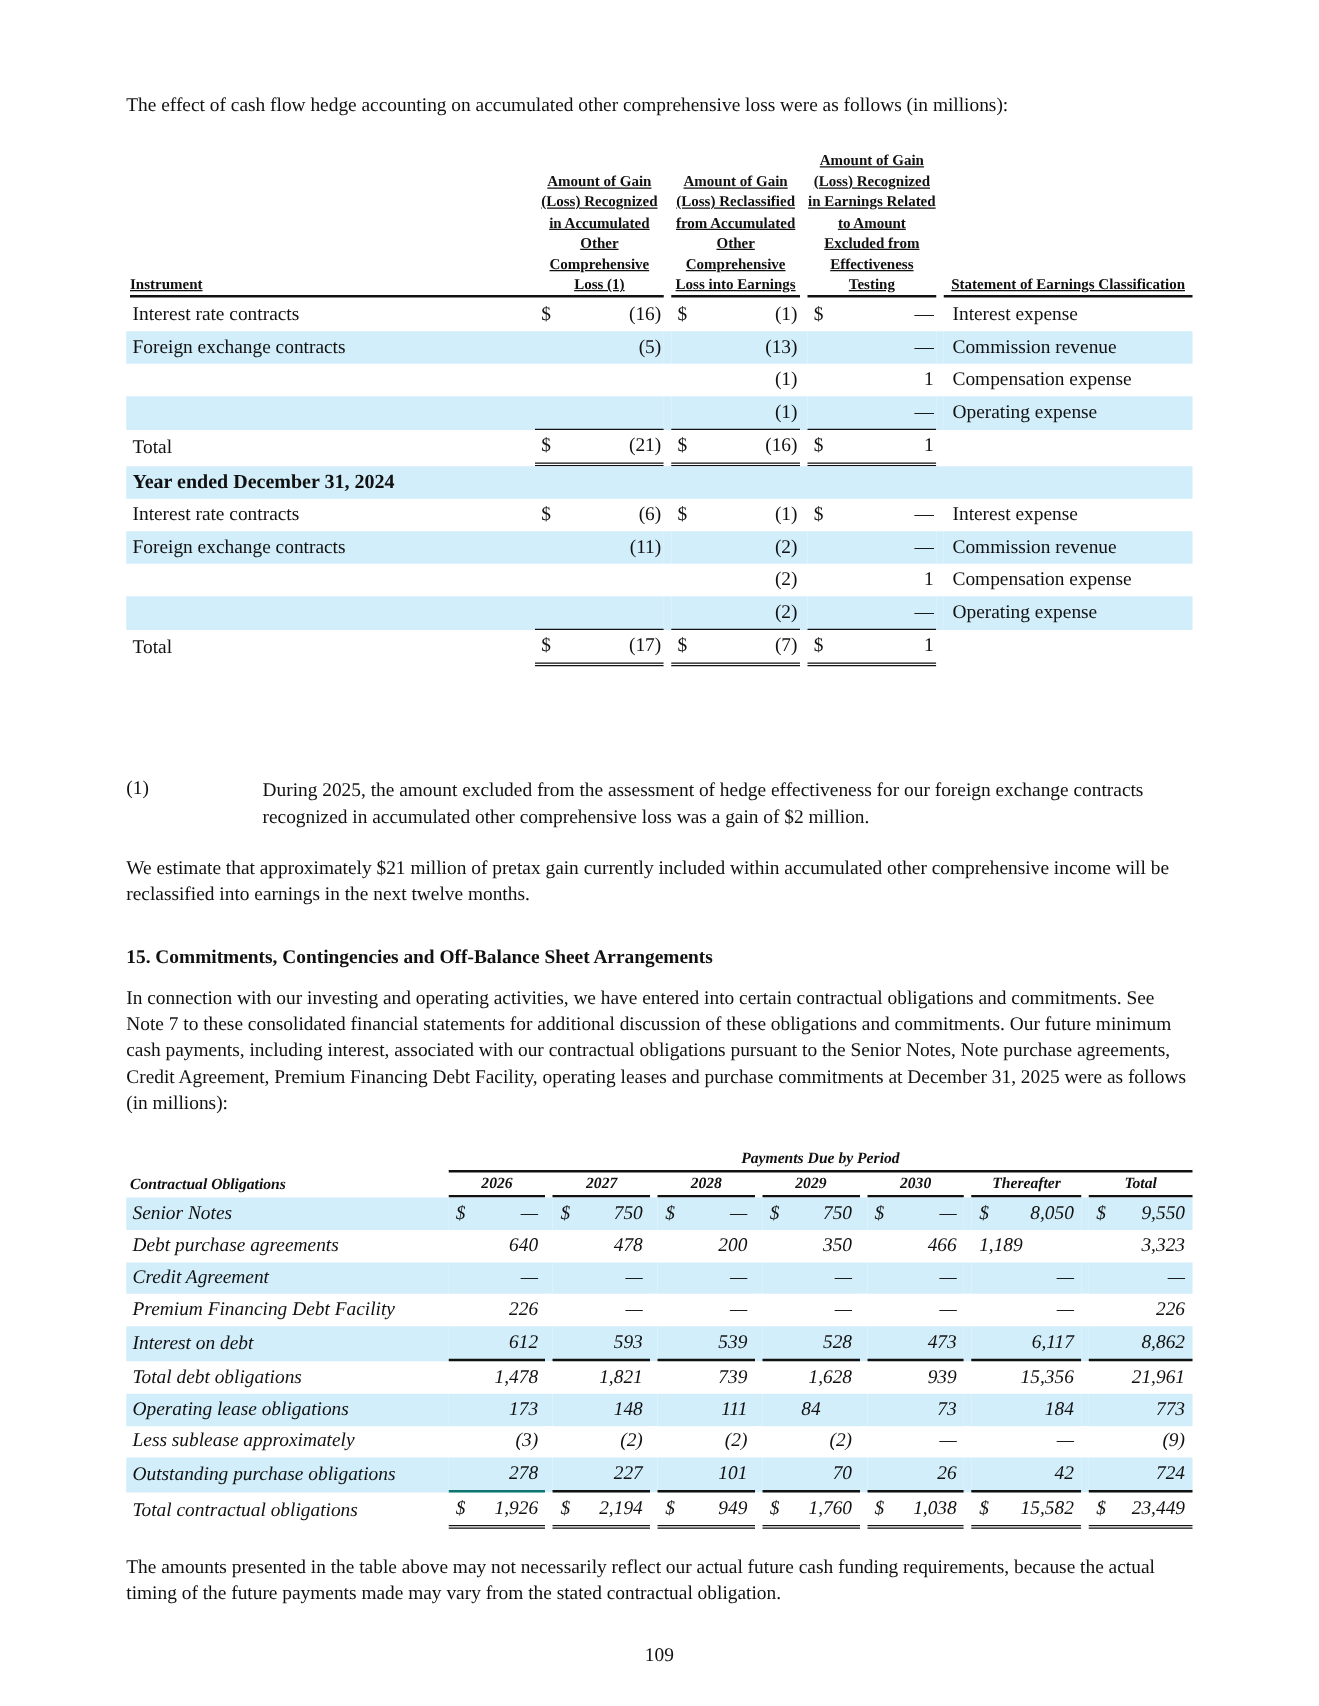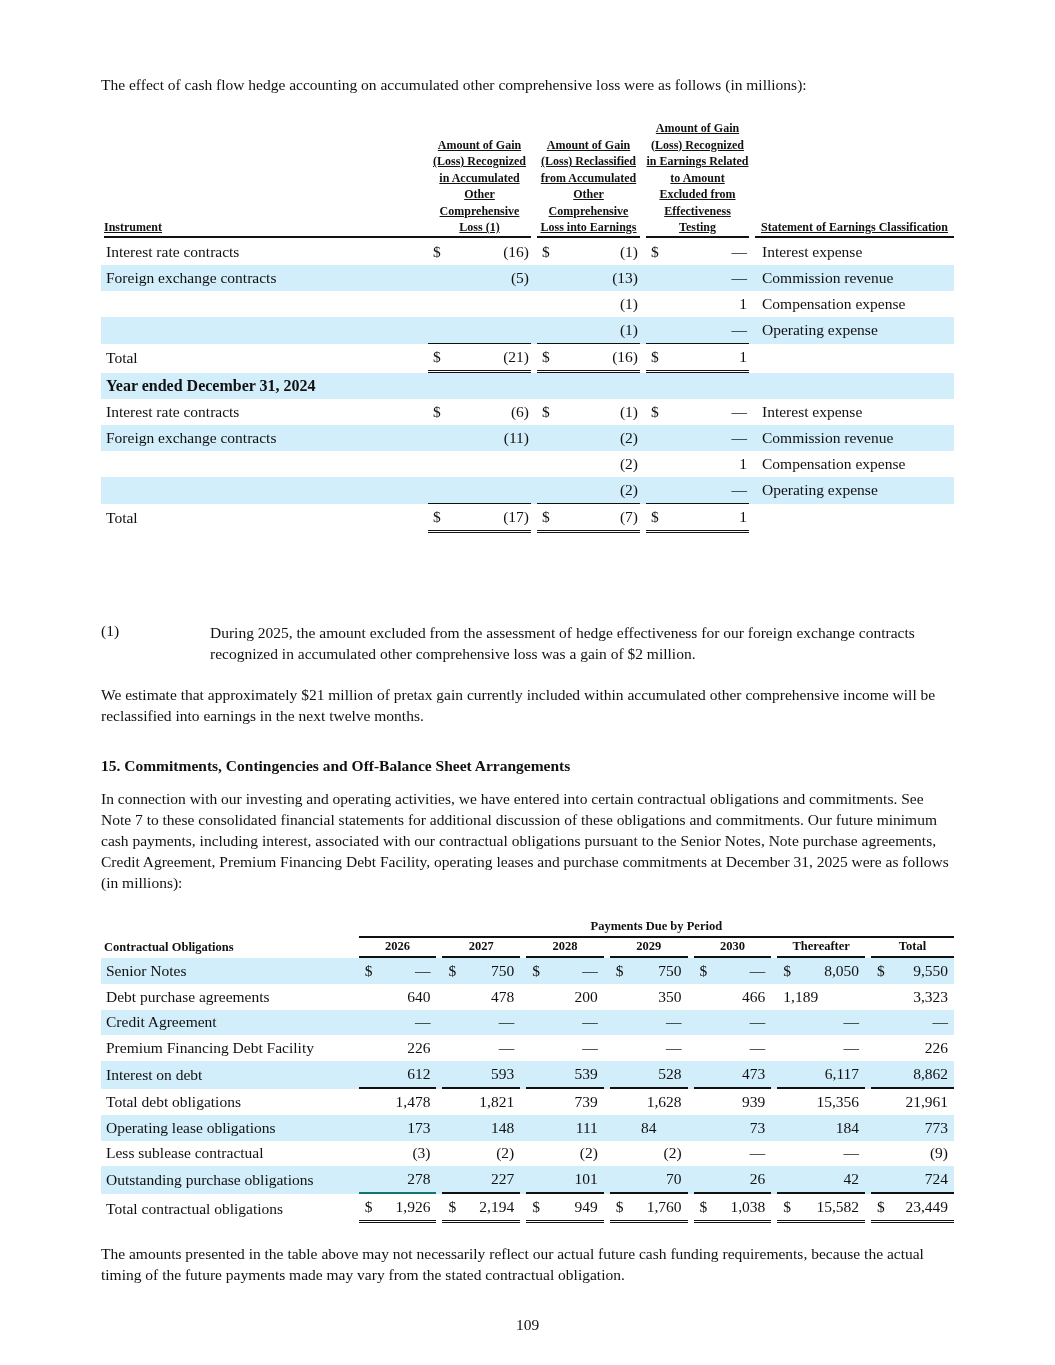--- a/index.html
+++ b/index.html
@@ -29,21 +29,21 @@
     .dbl { border-bottom: 3px double #111; }
 
     .footnote { position: absolute; top: 622px; left: 0; width: 853px; }
     .footnote .mark { position: absolute; left: 0; top: 0; }
     .footnote .txt { margin-left: 109px; }
     .estimate { position: absolute; top: 684px; left: 0; width: 853px; }
     .sec-title { position: absolute; top: 757px; left: 0; font-weight: bold; font-size: 15.5px; }
     .sec-body { position: absolute; top: 788px; left: 0; width: 853px; }
 
     
-    .oblig { position: absolute; top: 918px; left: 0; width: 853px; }
+    .oblig { position: absolute; top: 918px; left: 0; width: 853px; font-style: italic; }
     .oblig th { font-weight: bold; font-size: 12.5px; line-height: 16px; padding: 0; vertical-align: bottom; }
     .oblig th.period { text-align: center; border-bottom: 2px solid #111; padding-bottom: 2px; }
     .oblig th.yr { text-align: center; }
     .oblig th.yr span { display: block; border-bottom: 2px solid #111; padding-bottom: 2px; }
     .oblig th.left { text-align: left; padding-left: 3px; padding-bottom: 3px; }
     .oblig td { height: 25.8px; padding: 0; font-size: 15.5px; white-space: nowrap; }
     .oblig tr.band td { background: #d2eefa; }
     .oblig .sep { width: 6px; background: #fff !important; }
     .oblig tr.band td.sep { background: #d2eefa !important; }
 
@@ -761,21 +761,21 @@
           </td>
           <td class="sep"></td>
           <td style="">
         <div style="display:flex;justify-content:space-between;padding:0 6px 0 6px;">
           <span></span>
               <span>773</span>
             </div>
           </td>
         </tr>
         <tr>
-          <td class="lbl">Less sublease contractual</td>
+          <td class="lbl">Less sublease approximately</td>
           <td style="">
         <div style="display:flex;justify-content:space-between;padding:0 6px 0 6px;">
           <span></span>
               <span>(3)</span>
             </div>
           </td>
           <td class="sep"></td>
           <td style="">
         <div style="display:flex;justify-content:space-between;padding:0 6px 0 6px;">
           <span></span>

